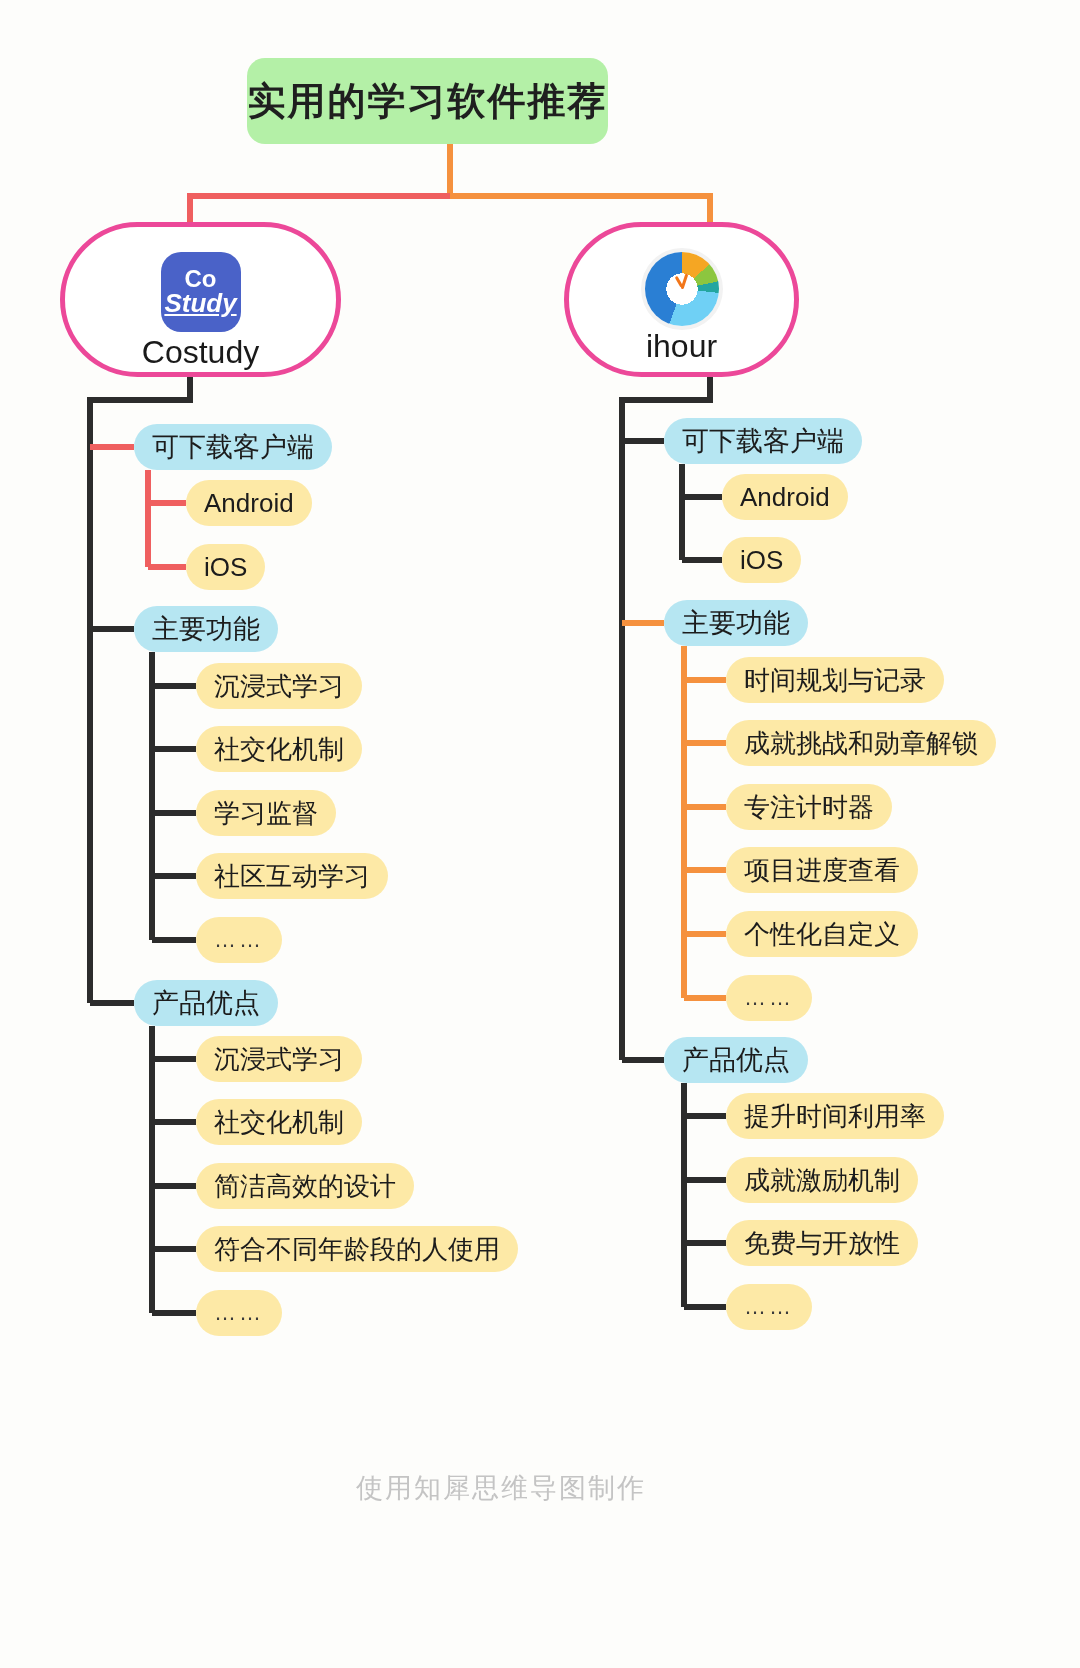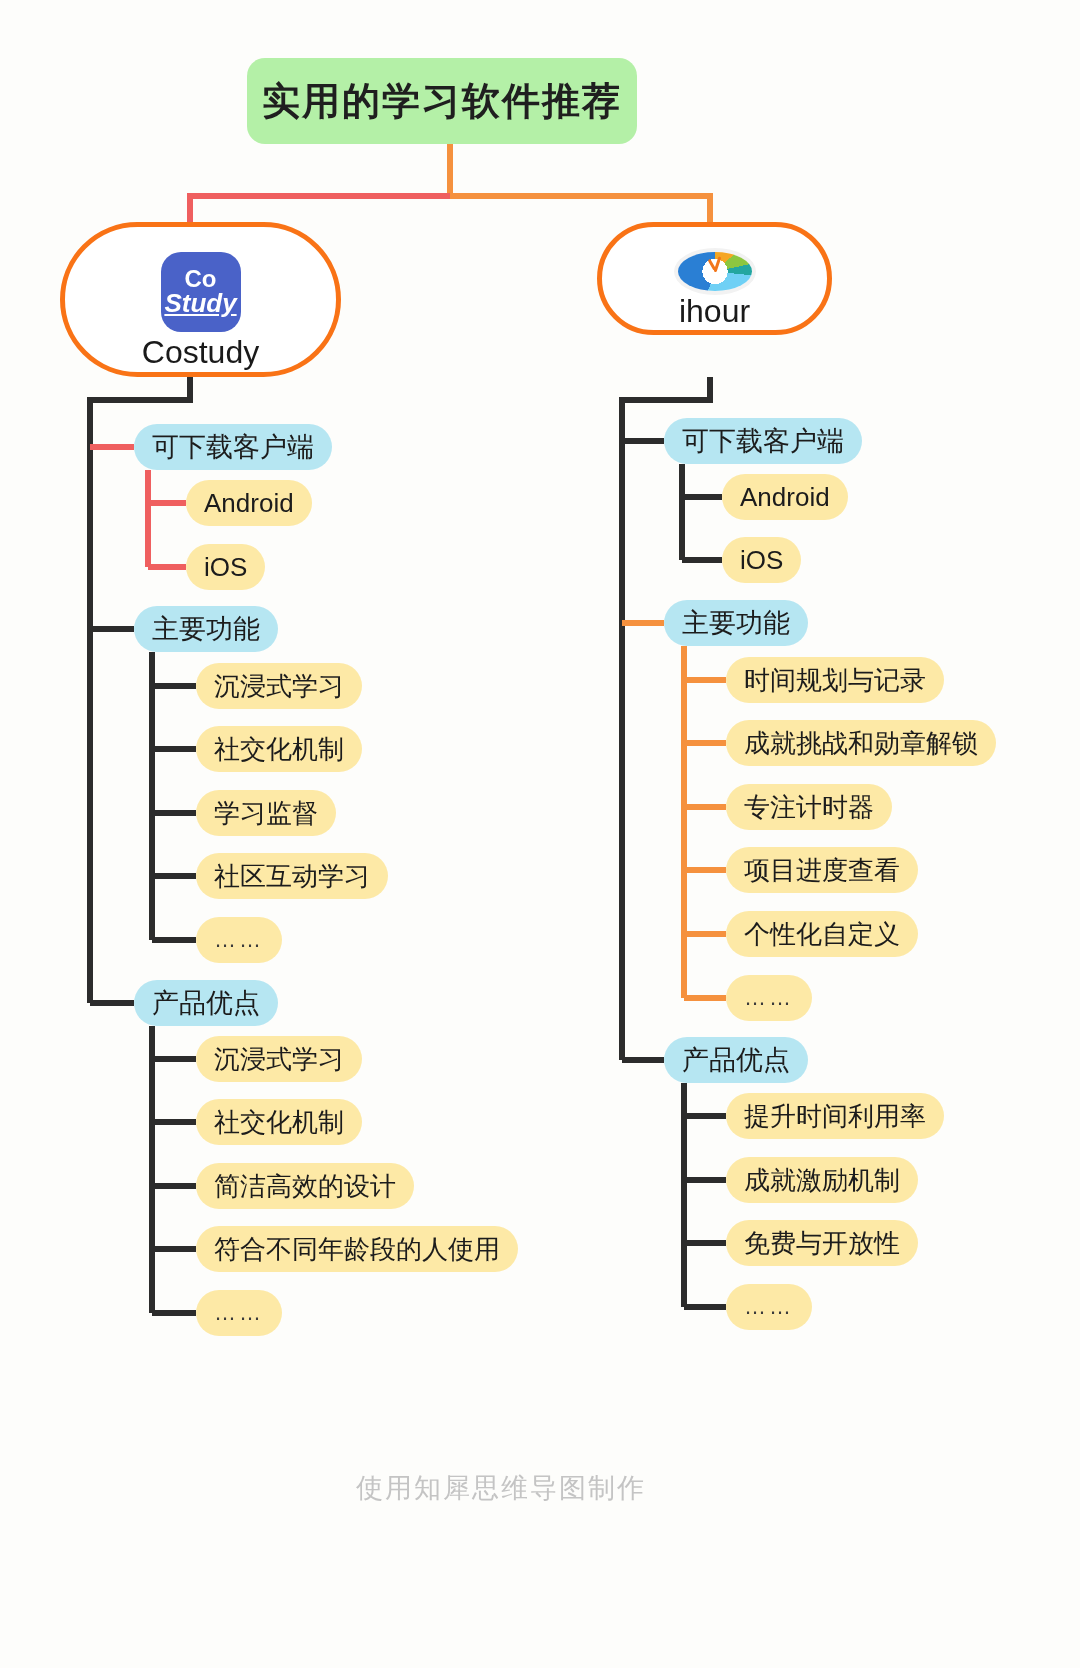--- a/index.html
+++ b/index.html
@@ -10,34 +10,34 @@
     position:relative;
     overflow:hidden;
   }
   #canvas{position:absolute;left:0;top:0;width:1080px;height:1668px;}
   svg.wires{position:absolute;left:0;top:0;width:1080px;height:1668px;pointer-events:none;}
 
   .node{position:absolute;box-sizing:border-box;display:flex;align-items:center;justify-content:center;}
 
   
   .root{
-    left:247px;top:58px;width:390px;height:86px;
+    left:247px;top:58px;width:361px;height:86px;
     background:#b4f0a7;border-radius:18px;
     font-size:38px;font-weight:bold;color:#1f1f1f;letter-spacing:2px;
   }
 
   
   .app{
-    border:5px solid #f97316;border-radius:90px;background:#ffffff;
+    border:5px solid #ec4899;border-radius:90px;background:#ffffff;
     flex-direction:column;justify-content:flex-start;
   }
   .app .appicon{margin-top:25px;}
   .app .applabel{font-size:32px;color:#1a1a1a;margin-top:2px;}
   #app-costudy{left:60px;top:222px;width:281px;height:155px;}
-  #app-ihour{left:597px;top:222px;width:235px;height:113px;}
+  #app-ihour{left:564px;top:222px;width:235px;height:155px;}
 
   .icon-costudy{
     width:80px;height:80px;border-radius:20px;background:#4a62c8;
     display:flex;flex-direction:column;align-items:center;justify-content:center;
     color:#fff;font-weight:bold;line-height:0.95;position:relative;
   }
   .icon-costudy .l1{font-size:24px;letter-spacing:0px;}
   .icon-costudy .l2{font-size:26px;font-style:italic;text-decoration:underline;}
 
   .icon-ihour{

